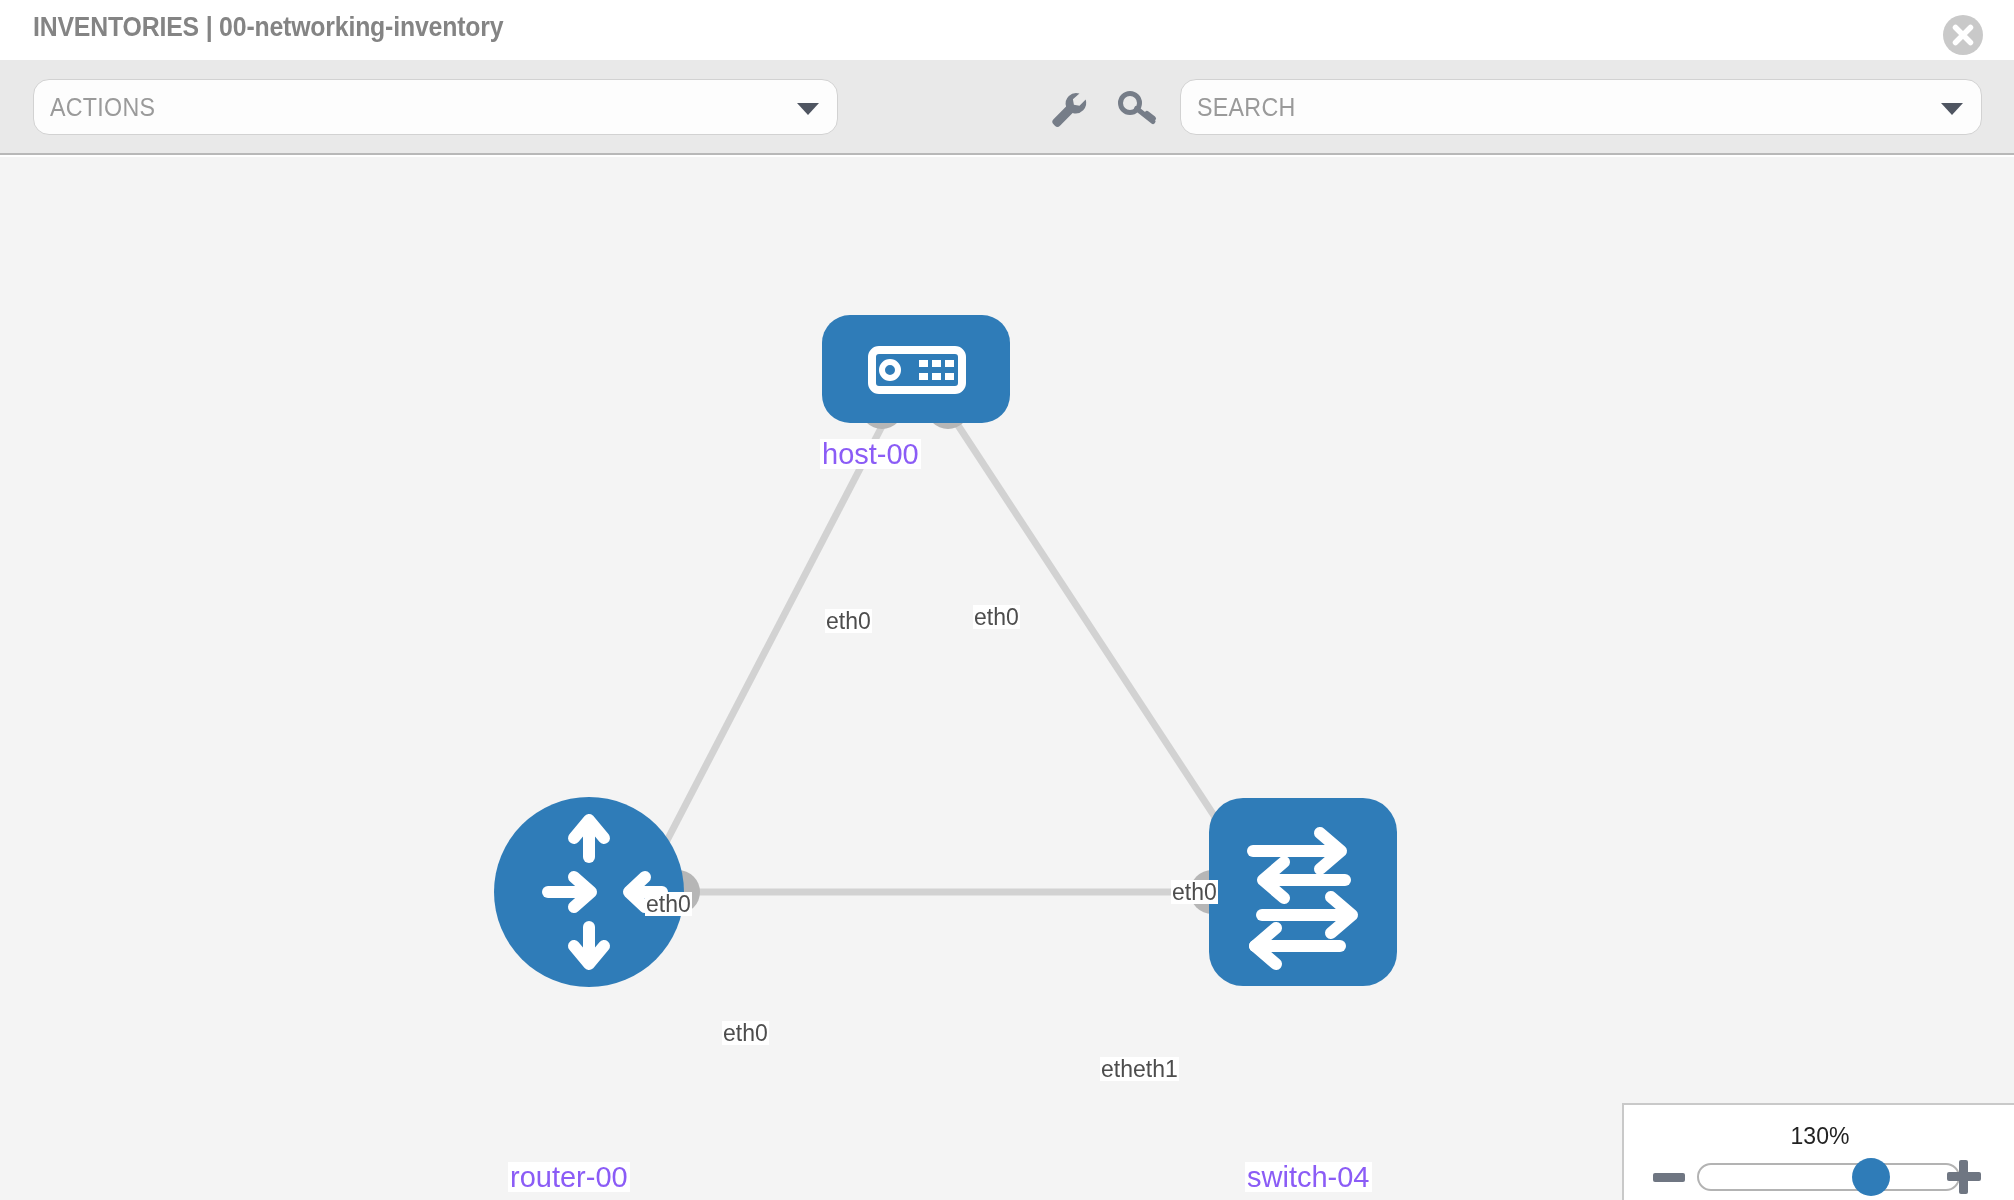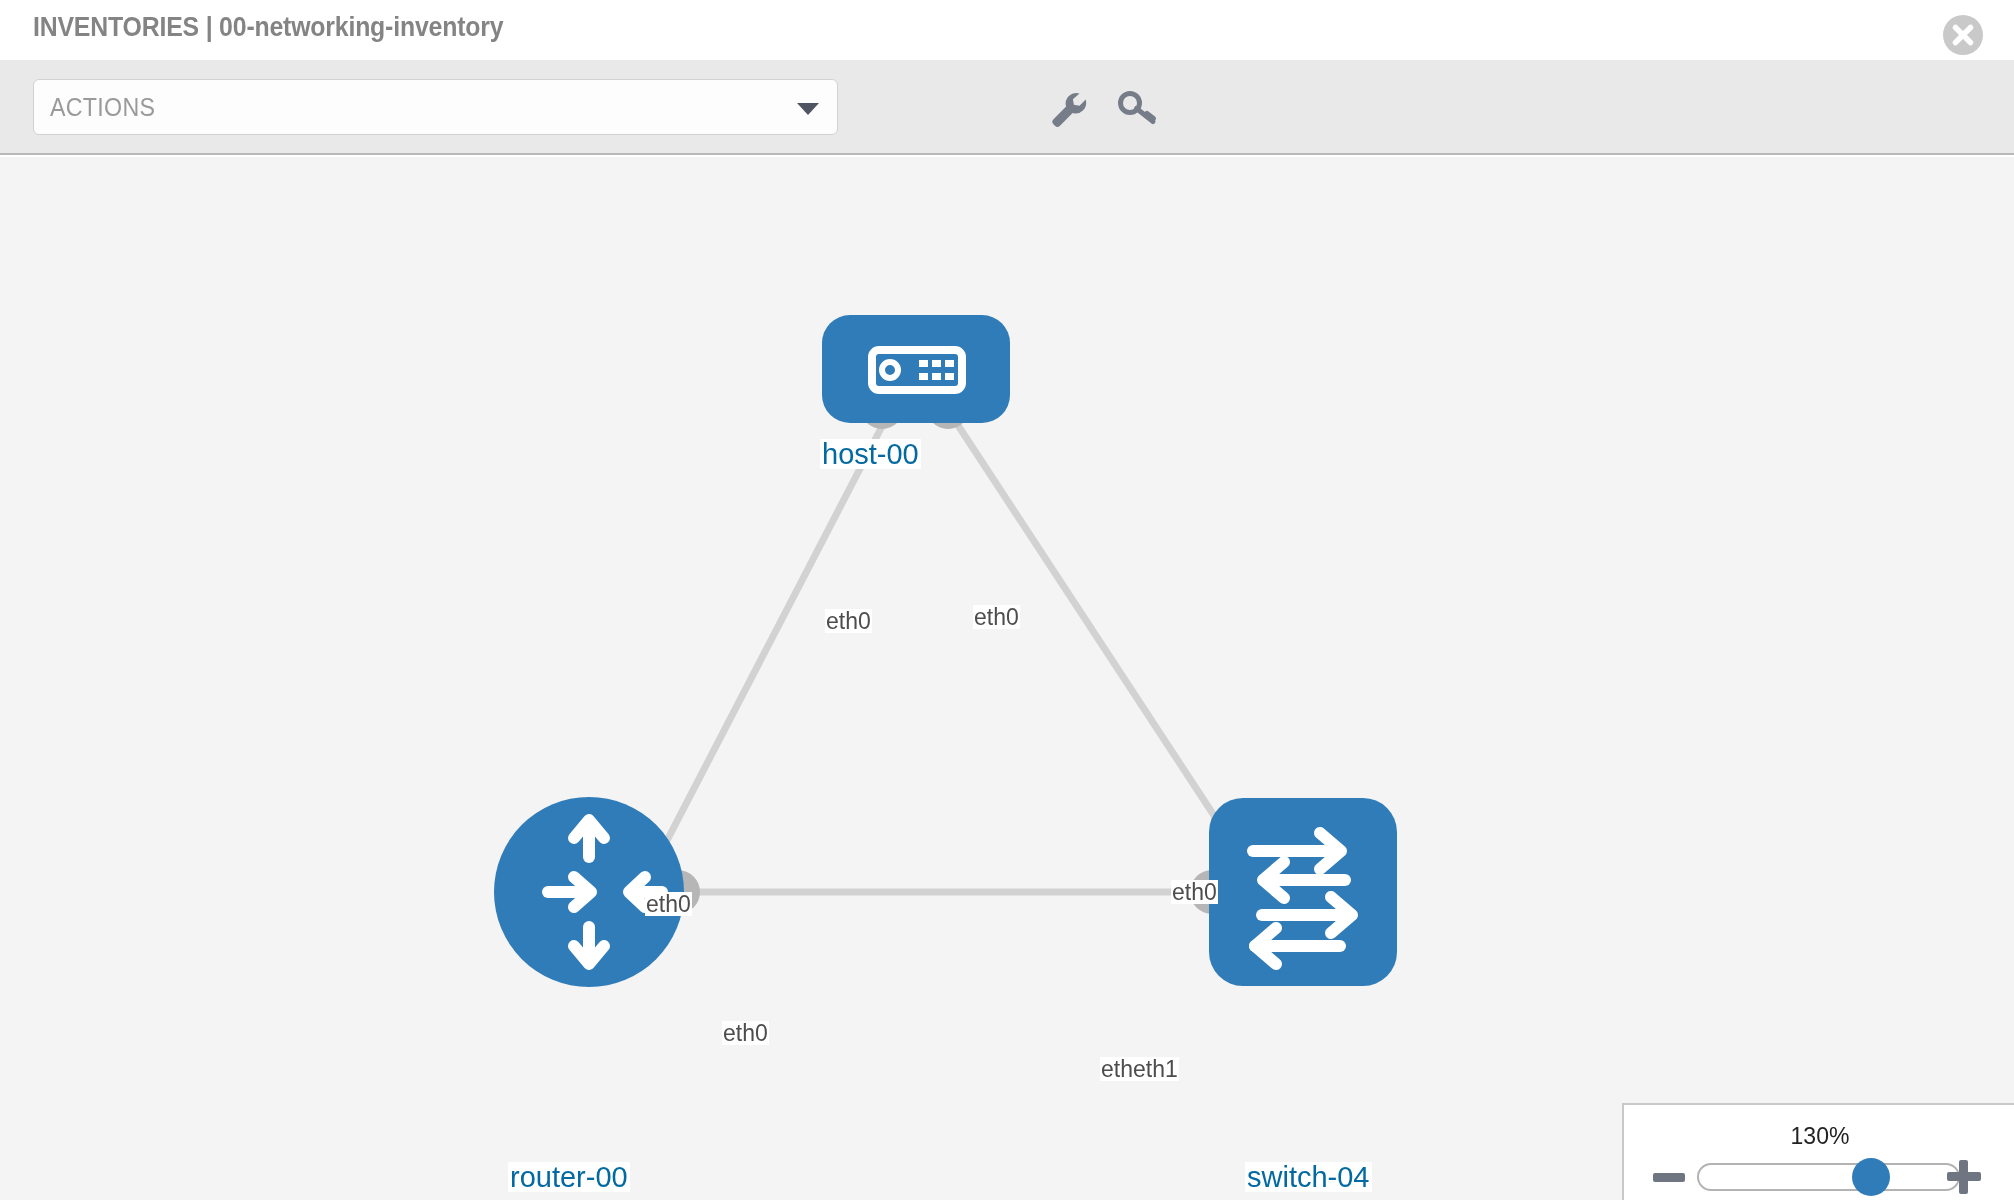--- a/index.html
+++ b/index.html
@@ -33,21 +33,21 @@
   #toolbar {
     position:absolute; left:0; top:60px; width:2014px; height:95px;
     background:#e9e9e9;
     border-bottom:2px solid #b8b8b8;
     box-sizing:border-box;
   }
   .combo {
     position:absolute; top:19px; height:56px;
     background:#fdfdfd;
     border:1px solid #d2d2d2;
-    border-radius:6px;
+    border-radius:16px;
     box-sizing:border-box;
     cursor:pointer;
   }
   #actions-select { left:33px; width:805px; }
   #search-select  { left:1180px; width:802px; }
   .combo .combo-label {
     position:absolute; left:16px; top:13px;
     font-size:25px; color:#9a9a9a;
     font-family:"Liberation Sans Narrow","Liberation Sans", sans-serif;
     transform:scaleX(0.93); transform-origin:left center;
@@ -70,21 +70,21 @@
   
   #canvas {
     position:absolute; left:0; top:157px; width:2014px; height:1043px;
     background:#f4f4f4;
     overflow:hidden;
   }
   #topology-svg { position:absolute; left:0; top:0; }
 
   .node-label {
     position:absolute;
-    font-size:29px; color:#0369a1;
+    font-size:29px; color:#8b5cf6;
     background:#ffffff;
     white-space:nowrap;
     padding:0 2px;
     line-height:1.05;
   }
   .iface-label {
     position:absolute;
     font-size:23px; color:#4d4d4d;
     background:#ffffff;
     white-space:nowrap;
@@ -161,20 +161,24 @@
   </div>
 
   <div class="tool-icon" id="key-icon-wrap">
     <svg width="44" height="42" viewBox="0 0 44 42">
       <circle cx="13" cy="15" r="9.5" fill="none" stroke="#767d88" stroke-width="5"></circle>
       <path d="M19.5 20.5 L36 33.5" stroke="#767d88" stroke-width="5" stroke-linecap="round"></path>
       <path d="M30 25.5 L36.5 30.5" stroke="#767d88" stroke-width="5" stroke-linecap="round"></path>
     </svg>
   </div>
 
+  <div class="combo" id="search-select">
+    <span class="combo-label">SEARCH</span>
+    <span class="chevron"></span>
+  </div>
 </div>
 
 <div id="canvas">
 
   <svg id="topology-svg" width="2014" height="1043">
 
     <g>
       <line x1="660" y1="697" x2="892" y2="250" stroke="#d2d2d2" stroke-width="7"></line>
       <line x1="946" y1="250" x2="1232" y2="686" stroke="#d2d2d2" stroke-width="7"></line>
       <line x1="660" y1="735" x2="1232" y2="735" stroke="#d2d2d2" stroke-width="7"></line>

